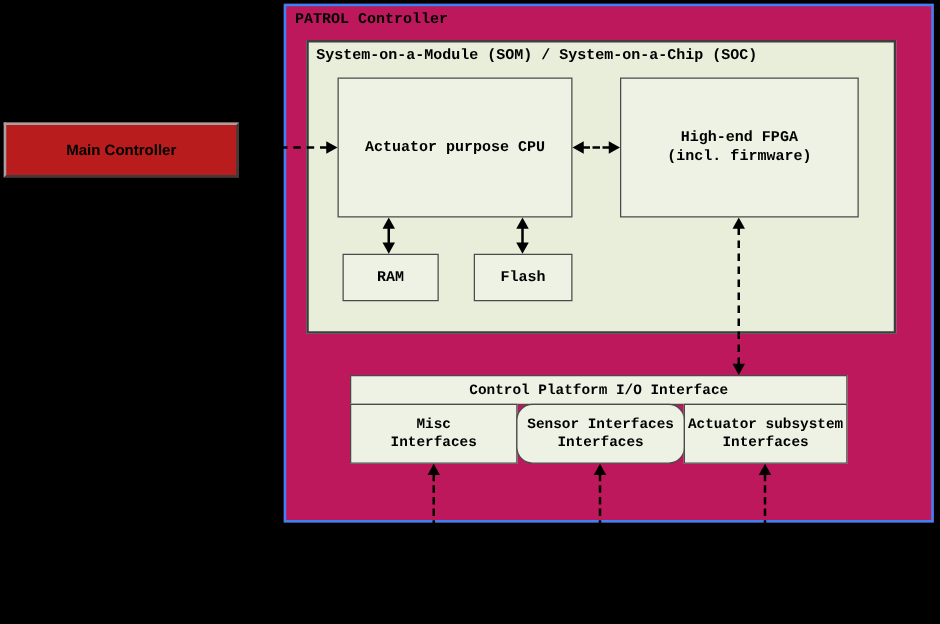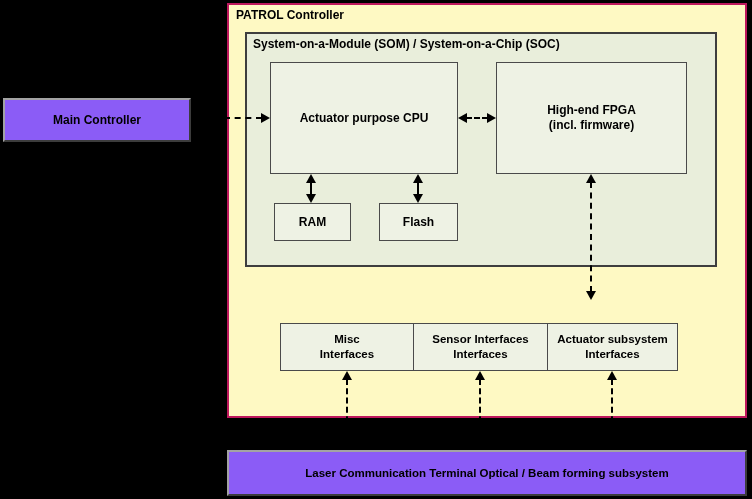--- a/index.html
+++ b/index.html
@@ -6,46 +6,46 @@
   .canvas{
     position:relative;width:752px;height:499px;background:#000000;
     font-family:"Liberation Sans",sans-serif;font-weight:bold;color:#000;
     overflow:hidden;
   }
   .abs{position:absolute;box-sizing:border-box;}
   .center{display:flex;flex-direction:column;align-items:center;justify-content:center;text-align:center;}
 
   
   .gray-box{
-    background:#8b5cf6;
+    background:#b91c1c;
     border:2px solid;
     border-color:#a3a3a3 #3c3c3c #3c3c3c #a3a3a3;
   }
   #main-controller{left:3px;top:98px;width:188px;height:44px;font-size:12px;}
   #laser-box{left:227px;top:450px;width:520px;height:46px;font-size:11.5px;}
 
   
-  #patrol{left:227px;top:3px;width:520px;height:415px;background:#fef9c3;border:2px solid #be185d;}
+  #patrol{left:227px;top:3px;width:520px;height:415px;background:#be185d;border:2px solid #3b82f6;font-family:Liberation Mono, monospace;}
   #som{left:16px;top:27px;width:472px;height:235px;background:#e9eedb;border:2px solid #3e3e3e;}
   .area-title{position:absolute;font-size:12px;white-space:nowrap;}
   #patrol-title{left:7px;top:3px;}
   #som-title{left:6px;top:3px;}
 
   
   .inner-box{background:#eef2e4;border:1.5px solid #4a4a4a;}
   #cpu{left:23px;top:28px;width:188px;height:112px;font-size:12px;}
   #fpga{left:249px;top:28px;width:191px;height:112px;font-size:12px;line-height:15px;}
   #ram{left:27px;top:169px;width:77px;height:38px;font-size:12px;}
   #flash{left:132px;top:169px;width:79px;height:38px;font-size:12px;}
 
   
   #io-header{left:51px;top:295px;width:398px;height:24px;font-size:11.5px;}
   .io-cell{top:318px;height:48px;font-size:11.5px;line-height:15px;}
   #io-cell-misc{left:51px;width:134px;}
-  #io-cell-sensor{left:184px;width:135px;}
+  #io-cell-sensor{left:184px;width:135px;border-radius:13px;}
   #io-cell-actuator{left:318px;width:131px;}
 
   
   .hline-d{position:absolute;height:0;border-top:2px dashed #000;}
   .vline-d{position:absolute;width:0;border-left:2px dashed #000;}
   .vline-s{position:absolute;width:0;border-left:2px solid #000;}
   .tri{position:absolute;width:0;height:0;}
   .tri.right{border-top:5px solid transparent;border-bottom:5px solid transparent;border-left:9px solid #000;}
   .tri.left{border-top:5px solid transparent;border-bottom:5px solid transparent;border-right:9px solid #000;}
   .tri.up{border-left:5px solid transparent;border-right:5px solid transparent;border-bottom:9px solid #000;}
@@ -79,37 +79,37 @@
       <div class="abs center inner-box" id="fpga">
         <span>High-end FPGA</span>
         <span>(incl. firmware)</span>
       </div>
 
       <div class="abs center inner-box" id="flash">
         <span>Flash</span>
       </div>
     </div>
 
+    <div class="abs center inner-box" id="io-header">
+      <span>Control Platform I/O Interface</span>
+    </div>
     <div class="abs center inner-box io-cell" id="io-cell-misc">
       <span>Misc</span>
       <span>Interfaces</span>
     </div>
     <div class="abs center inner-box io-cell" id="io-cell-sensor">
       <span>Sensor Interfaces</span>
       <span>Interfaces</span>
     </div>
     <div class="abs center inner-box io-cell" id="io-cell-actuator">
       <span>Actuator subsystem</span>
       <span>Interfaces</span>
     </div>
   </div>
 
-  <div class="abs center gray-box" id="laser-box">
-    <span>Laser Communication Terminal Optical / Beam forming subsystem</span>
-  </div>
 
   <div class="arrow-layer">
     <div class="hline-d" style="left:192px;top:117px;width:70px;"></div>
     <div class="tri right" style="left:261px;top:113px;"></div>
   </div>
 
   <div class="arrow-layer">
     <div class="tri left" style="left:458px;top:113px;"></div>
     <div class="hline-d" style="left:466px;top:117px;width:22px;"></div>
     <div class="tri right" style="left:487px;top:113px;"></div>

